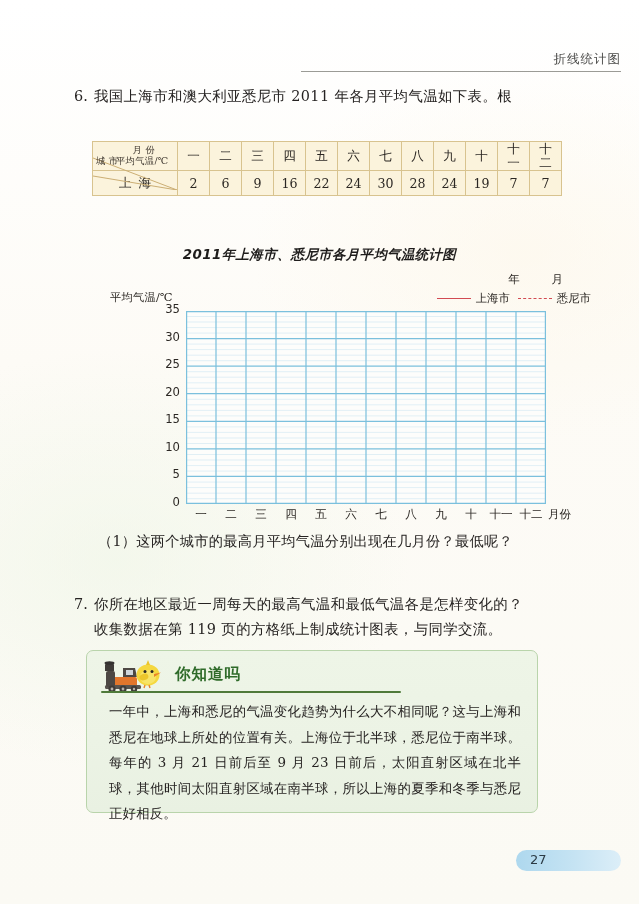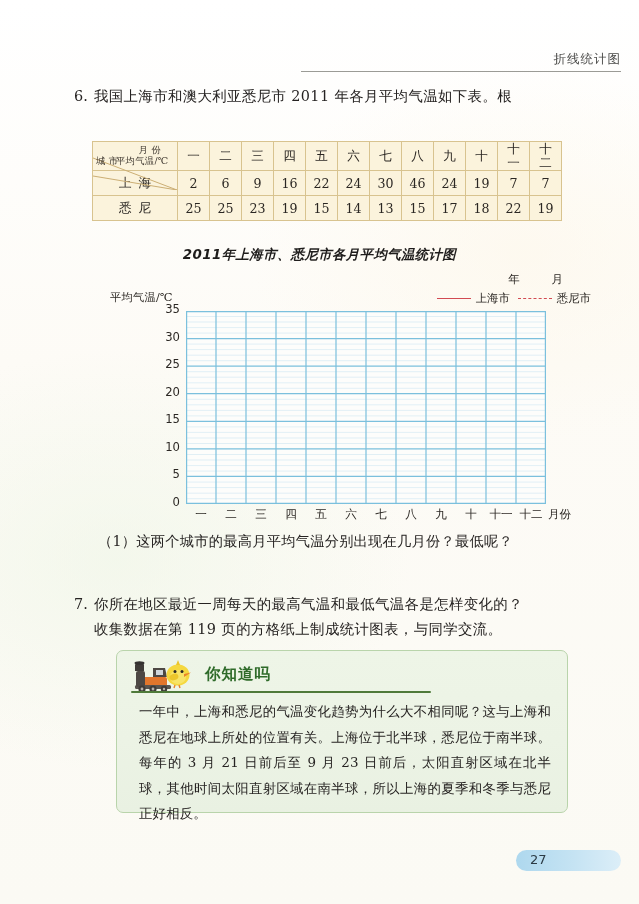--- a/index.html
+++ b/index.html
@@ -102,21 +102,21 @@
     position: absolute;
     left: 0; top: 0;
   }
   .corner-lbl {
     position: absolute;
     font-size: 9.3px;
     white-space: nowrap;
     color: #3a332b;
     letter-spacing: 0.3px;
   }
-  .corner-lbl.month { top: 2px;  right: 16px; }
+  .corner-lbl.month { top: 2px;  right: 22px; }
   .corner-lbl.temp  { top: 13px; left: 23px; }
   .corner-lbl.city  { bottom: 2px; left: 3px; }
   td.mhead {
     width: 31px;
     height: 48px;
     font-size: 12.4px;
     line-height: 14px;
   }
   td.mhead .stack {
     display: flex;
@@ -262,21 +262,20 @@
   .know-box {
     position: absolute;
     left: 86px;
     top: 650px;
     width: 452px;
     height: 163px;
     background: linear-gradient(180deg, #eef5e7 0%, #ecf3e5 55%, #e9f1e2 100%);
     border: 1px solid #b9d4ab;
     border-radius: 7px;
     box-sizing: border-box;
-    margin-left: 30px;
   }
   .know-head {
     position: absolute;
     left: 14px;
     top: 8px;
     width: 300px;
     height: 34px;
   }
   .know-head-rule {
     position: absolute;
@@ -431,40 +430,25 @@
         </tr>
         <tr>
           <td class="rowname">上海</td>
           <td class="val">2</td>
           <td class="val">6</td>
           <td class="val">9</td>
           <td class="val">16</td>
           <td class="val">22</td>
           <td class="val">24</td>
           <td class="val">30</td>
-          <td class="val">46</td>
+          <td class="val">28</td>
           <td class="val">24</td>
           <td class="val">19</td>
           <td class="val">7</td>
           <td class="val">7</td>
-        </tr>
-        <tr>
-          <td class="rowname">悉尼</td>
-          <td class="val">25</td>
-          <td class="val">25</td>
-          <td class="val">23</td>
-          <td class="val">19</td>
-          <td class="val">15</td>
-          <td class="val">14</td>
-          <td class="val">13</td>
-          <td class="val">15</td>
-          <td class="val">17</td>
-          <td class="val">18</td>
-          <td class="val">22</td>
-          <td class="val">19</td>
         </tr>
       </tbody>
     </table>
   </div>
 
   <div class="chart-title">2011年上海市、悉尼市各月平均气温统计图</div>
 
   <div class="year-month">年 月</div>
 
   <div class="legend">

